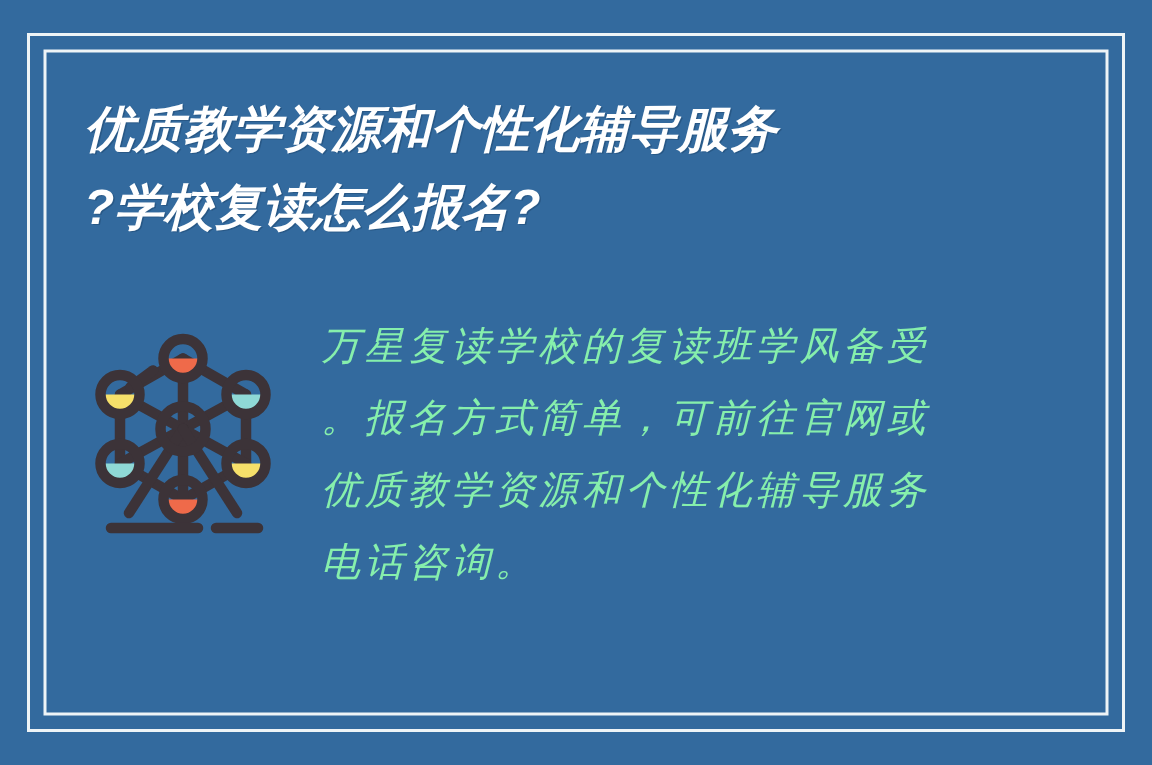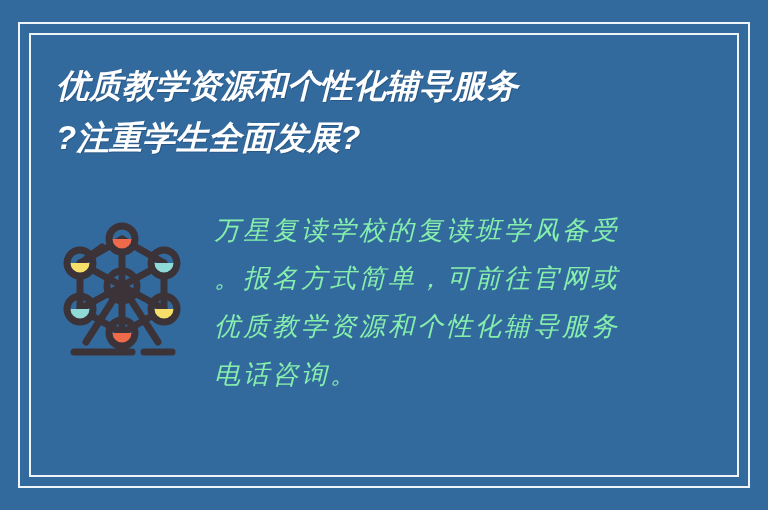--- a/index.html
+++ b/index.html
@@ -102,21 +102,21 @@
 </head>
 <body>
 
 <div id="poster">
 
   <div class="frame-outer"></div>
   <div class="frame-inner"></div>
 
   <div class="title-block">
     <div class="title-line">优质教学资源和个性化辅导服务</div>
-    <div class="title-line">?注重学生全面发展?</div>
+    <div class="title-line">?学校复读怎么报名?</div>
   </div>
 
   <div class="content-row">
 
     <div class="icon-wrap">
       <svg viewBox="0 0 132 146" xmlns="http://www.w3.org/2000/svg" aria-hidden="true">
         <g stroke="#3c3338" stroke-width="7" fill="none" stroke-linecap="round" stroke-linejoin="round">
 
           <polygon points="66,26 108,50 108,96 66,120 24,96 24,50"></polygon>
 

